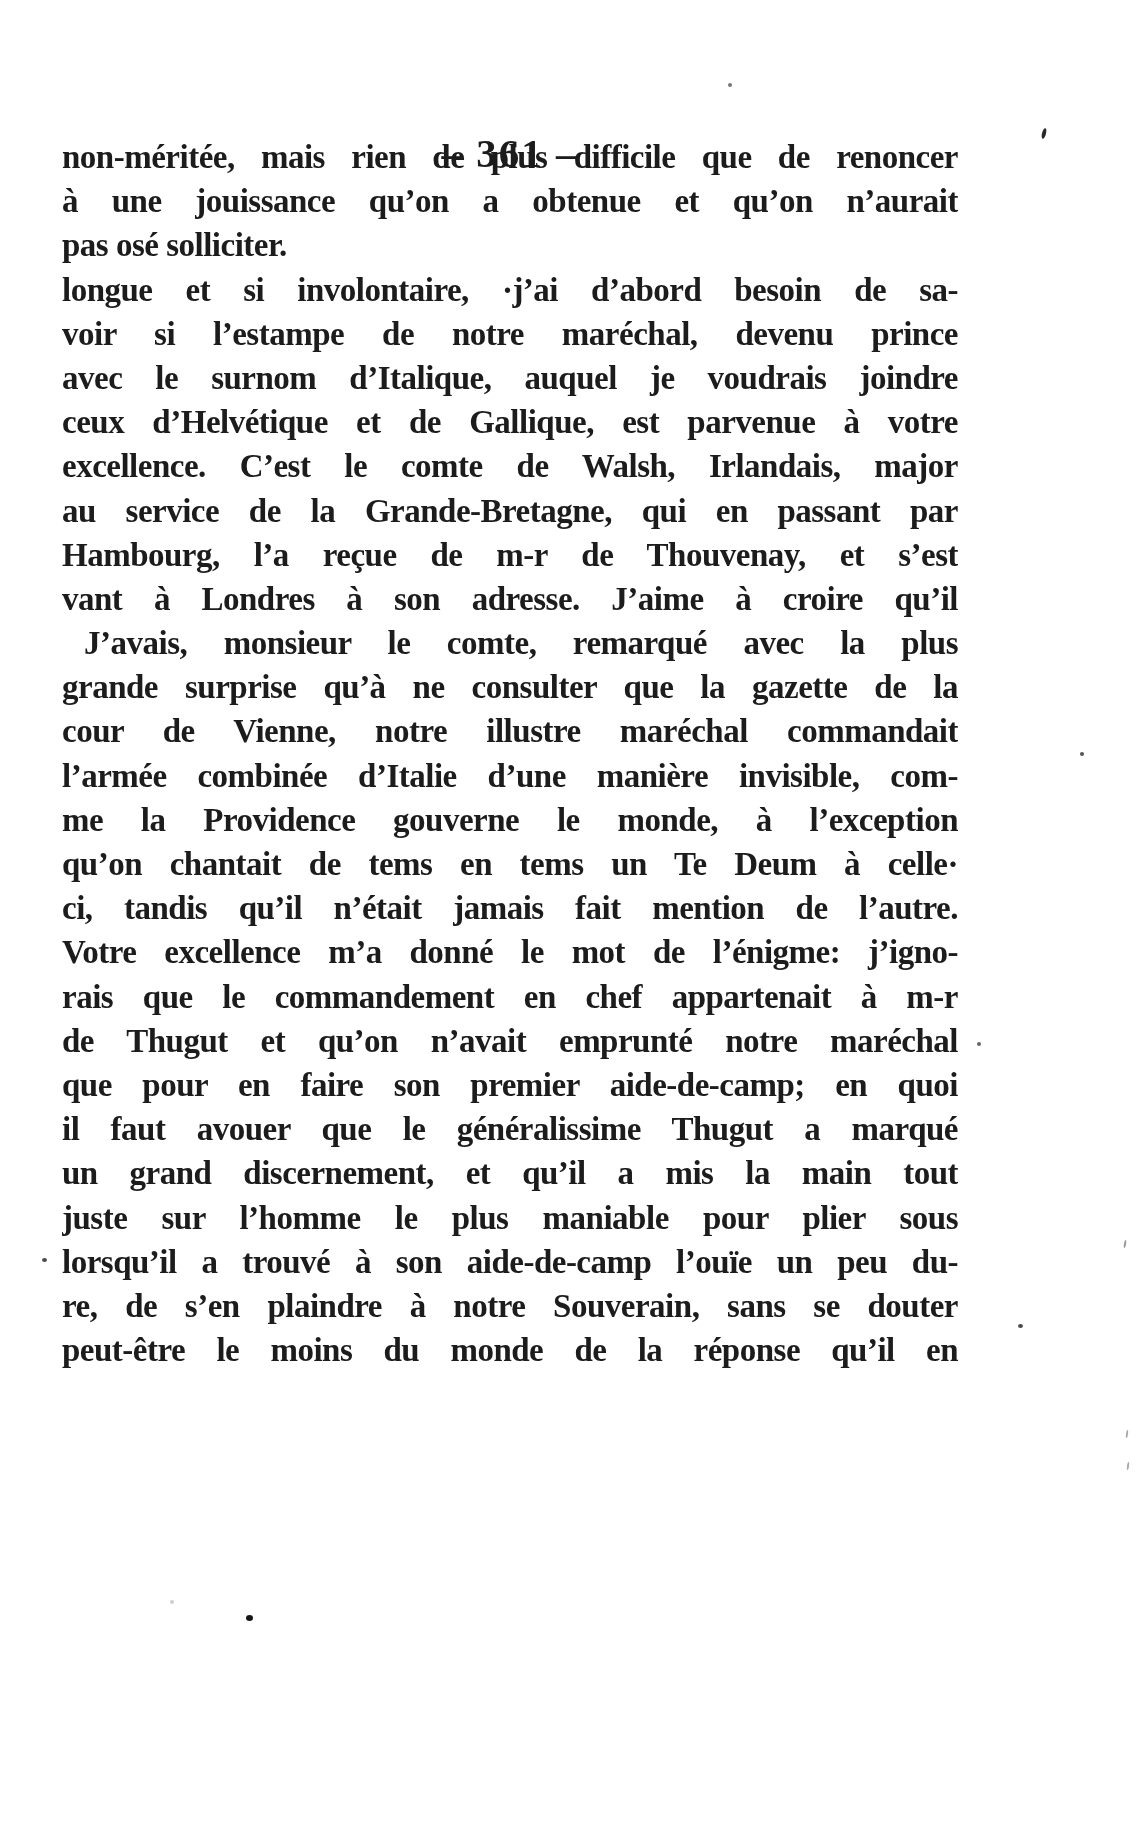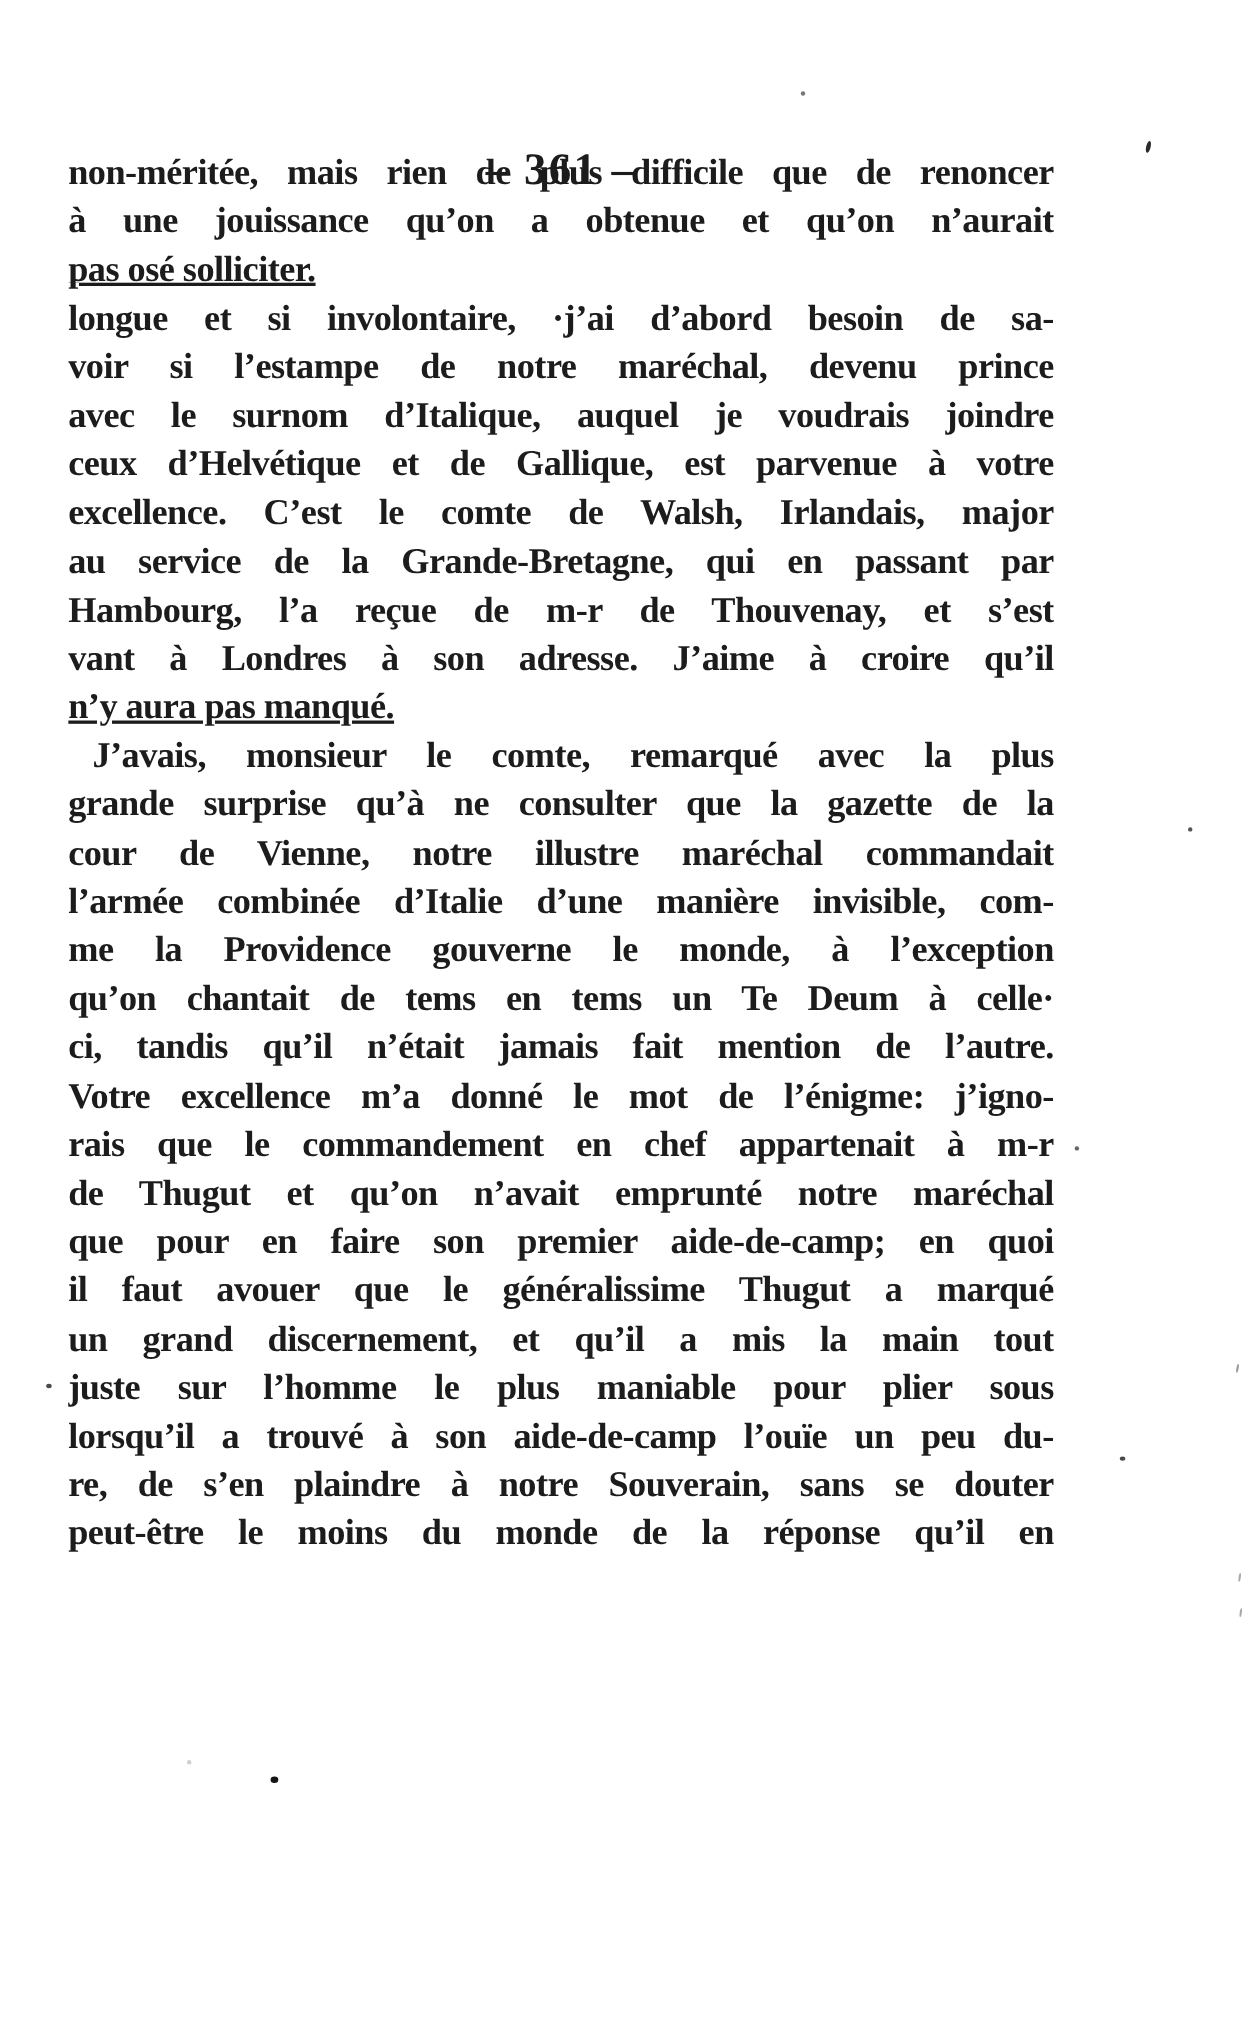--- a/index.html
+++ b/index.html
@@ -41,21 +41,20 @@
   .line {
     text-align: justify;
     text-align-last: justify;
     height: 44.2px;
     overflow: hidden;
     white-space: normal;
   }
   .line.short {
     text-align: right;
     text-align-last: left;
-    text-decoration: underline;
   }
   .line.indent {
     text-indent: 22px;
   }
   .speck {
     position: absolute;
     border-radius: 50%;
   }
 </style>
 </head>
@@ -69,21 +68,20 @@
       <div class="line">à une jouissance qu’on a obtenue et qu’on n’aurait</div>
       <div class="line short">pas osé solliciter.</div>
       <div class="line">longue et si involontaire, ·j’ai d’abord besoin de sa-</div>
       <div class="line">voir si l’estampe de notre maréchal, devenu prince</div>
       <div class="line">avec le surnom d’Italique, auquel je voudrais joindre</div>
       <div class="line">ceux d’Helvétique et de Gallique, est parvenue à votre</div>
       <div class="line">excellence. C’est le comte de Walsh, Irlandais, major</div>
       <div class="line">au service de la Grande-Bretagne, qui en passant par</div>
       <div class="line">Hambourg, l’a reçue de m-r de Thouvenay, et s’est</div>
       <div class="line">vant à Londres à son adresse. J’aime à croire qu’il</div>
-      <div class="line short">n’y aura pas manqué.</div>
       <div class="line indent">J’avais, monsieur le comte, remarqué avec la plus</div>
       <div class="line">grande surprise qu’à ne consulter que la gazette de la</div>
       <div class="line">cour de Vienne, notre illustre maréchal commandait</div>
       <div class="line">l’armée combinée d’Italie d’une manière invisible, com-</div>
       <div class="line">me la Providence gouverne le monde, à l’exception</div>
       <div class="line">qu’on chantait de tems en tems un Te Deum à celle·</div>
       <div class="line">ci, tandis qu’il n’était jamais fait mention de l’autre.</div>
       <div class="line">Votre excellence m’a donné le mot de l’énigme: j’igno-</div>
       <div class="line">rais que le commandement en chef appartenait à m-r</div>
       <div class="line">de Thugut et qu’on n’avait emprunté notre maréchal</div>

